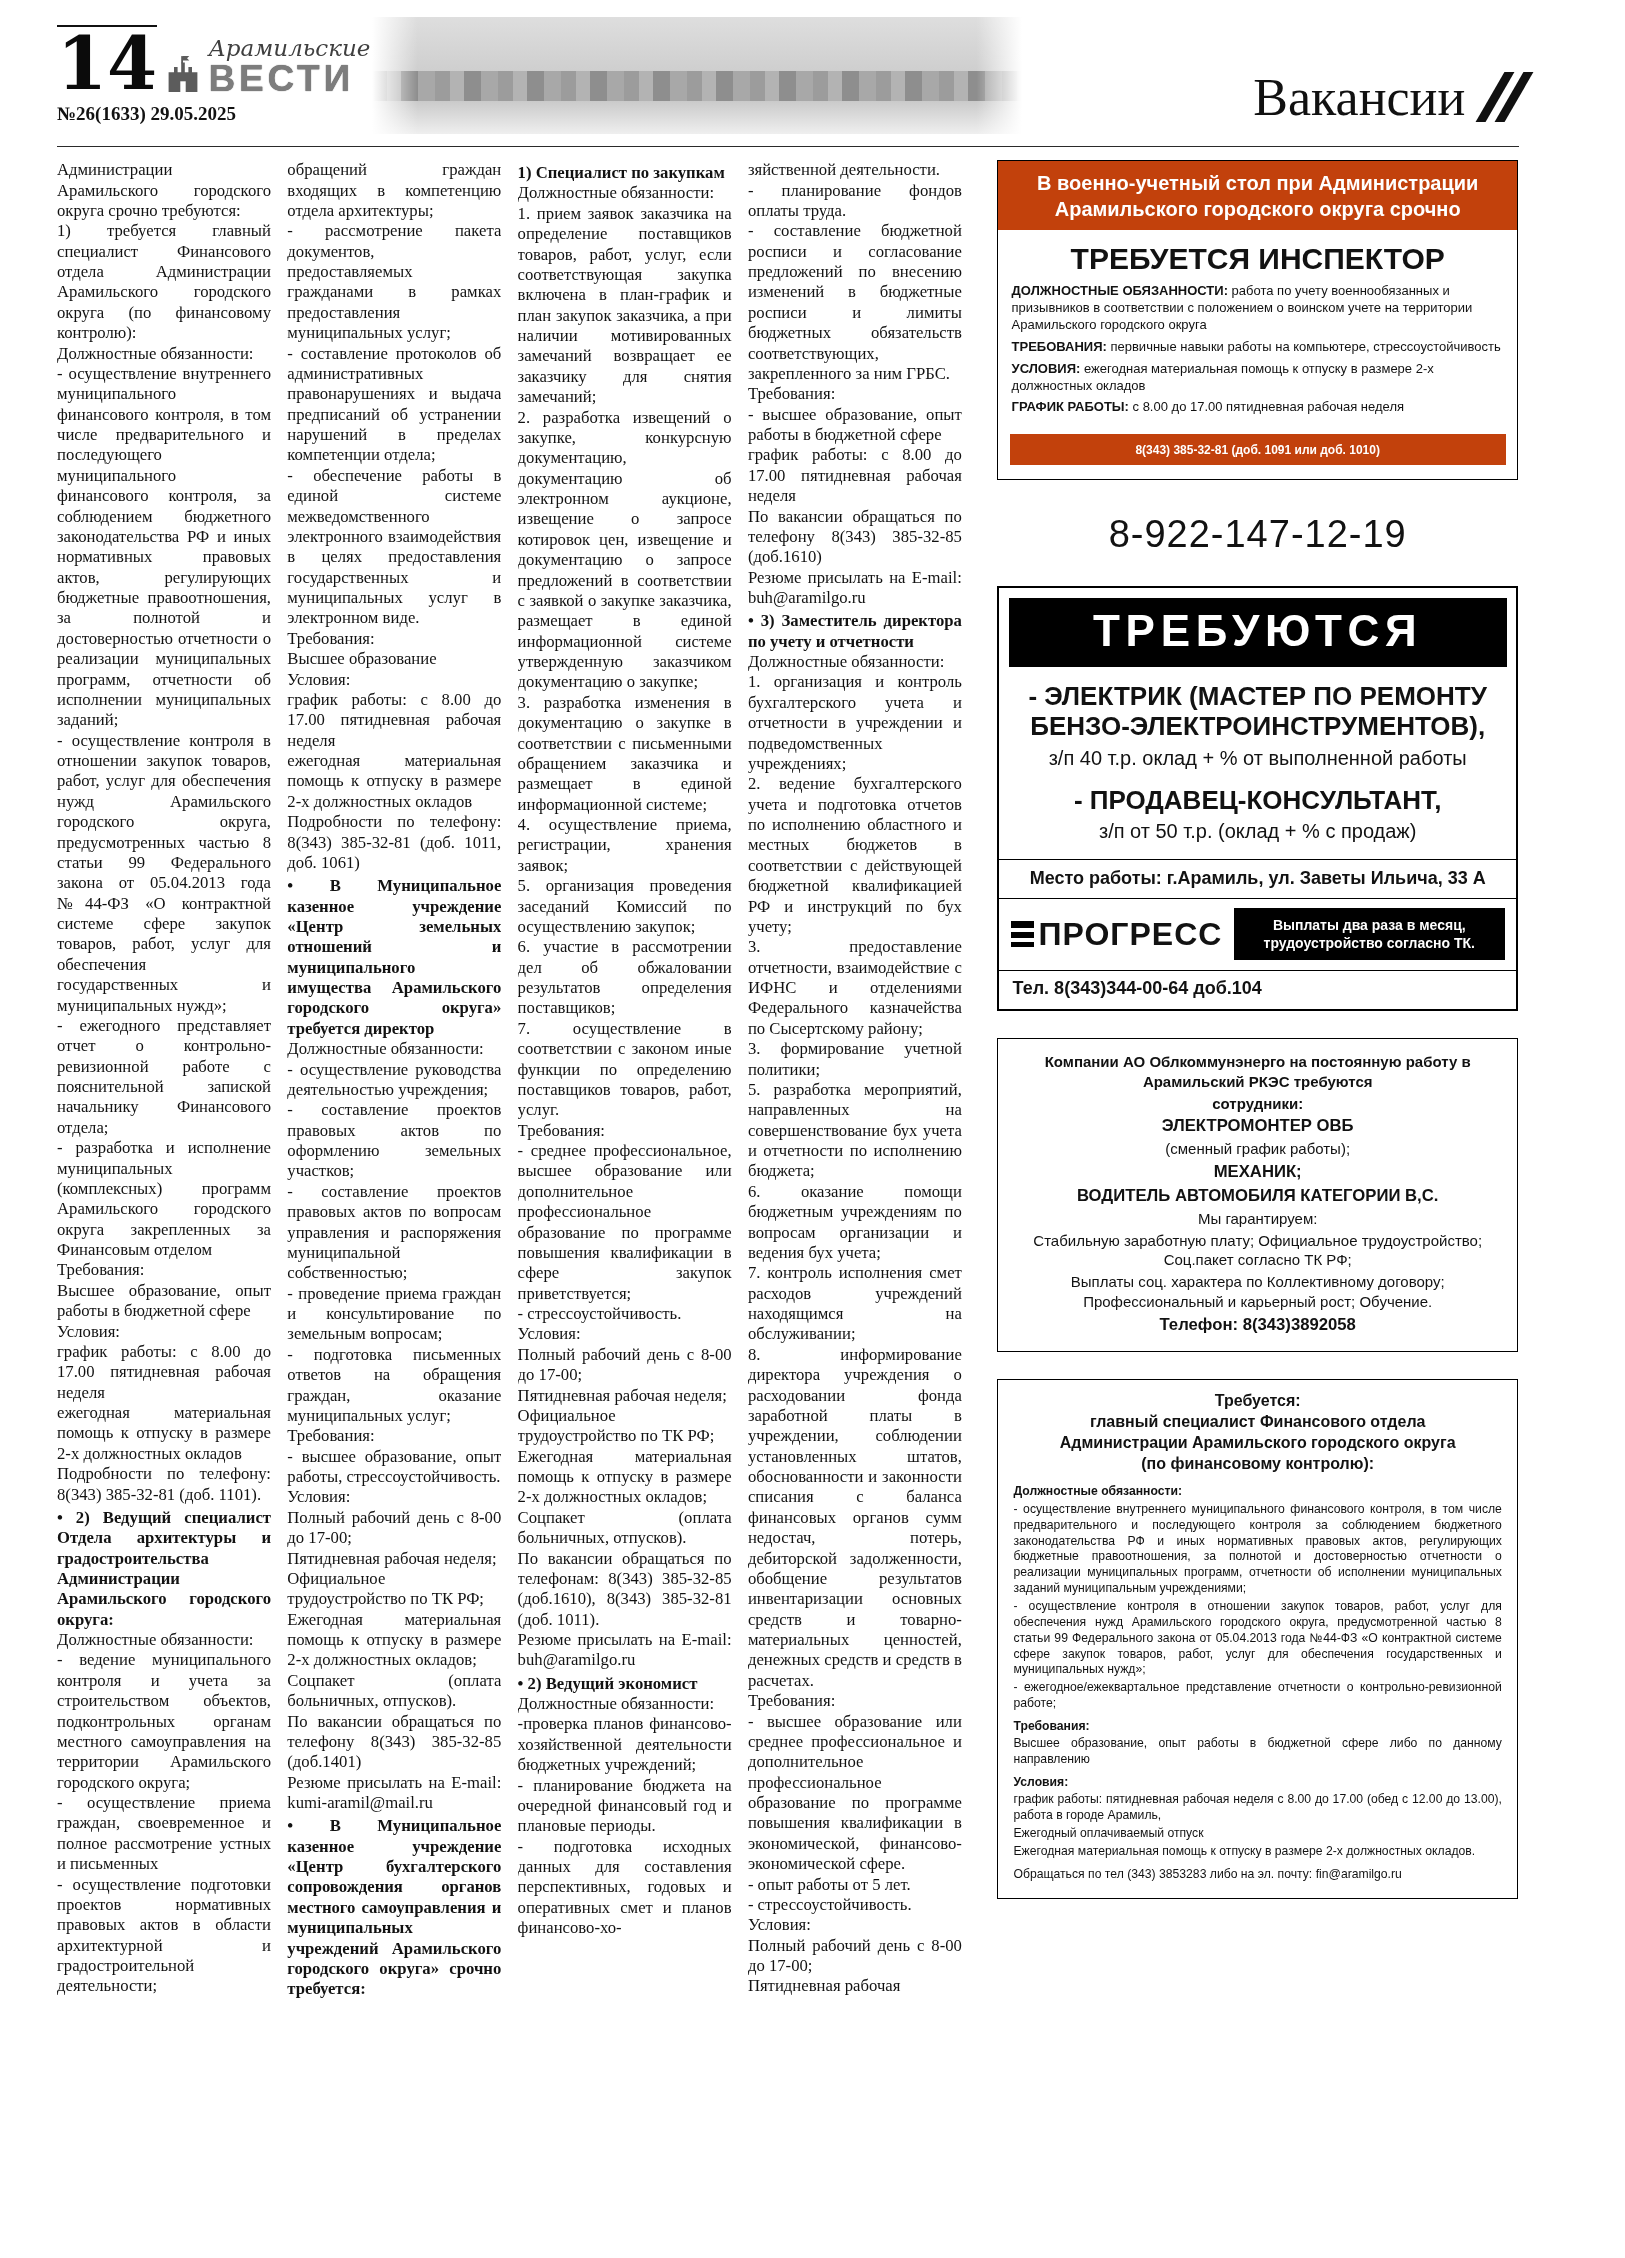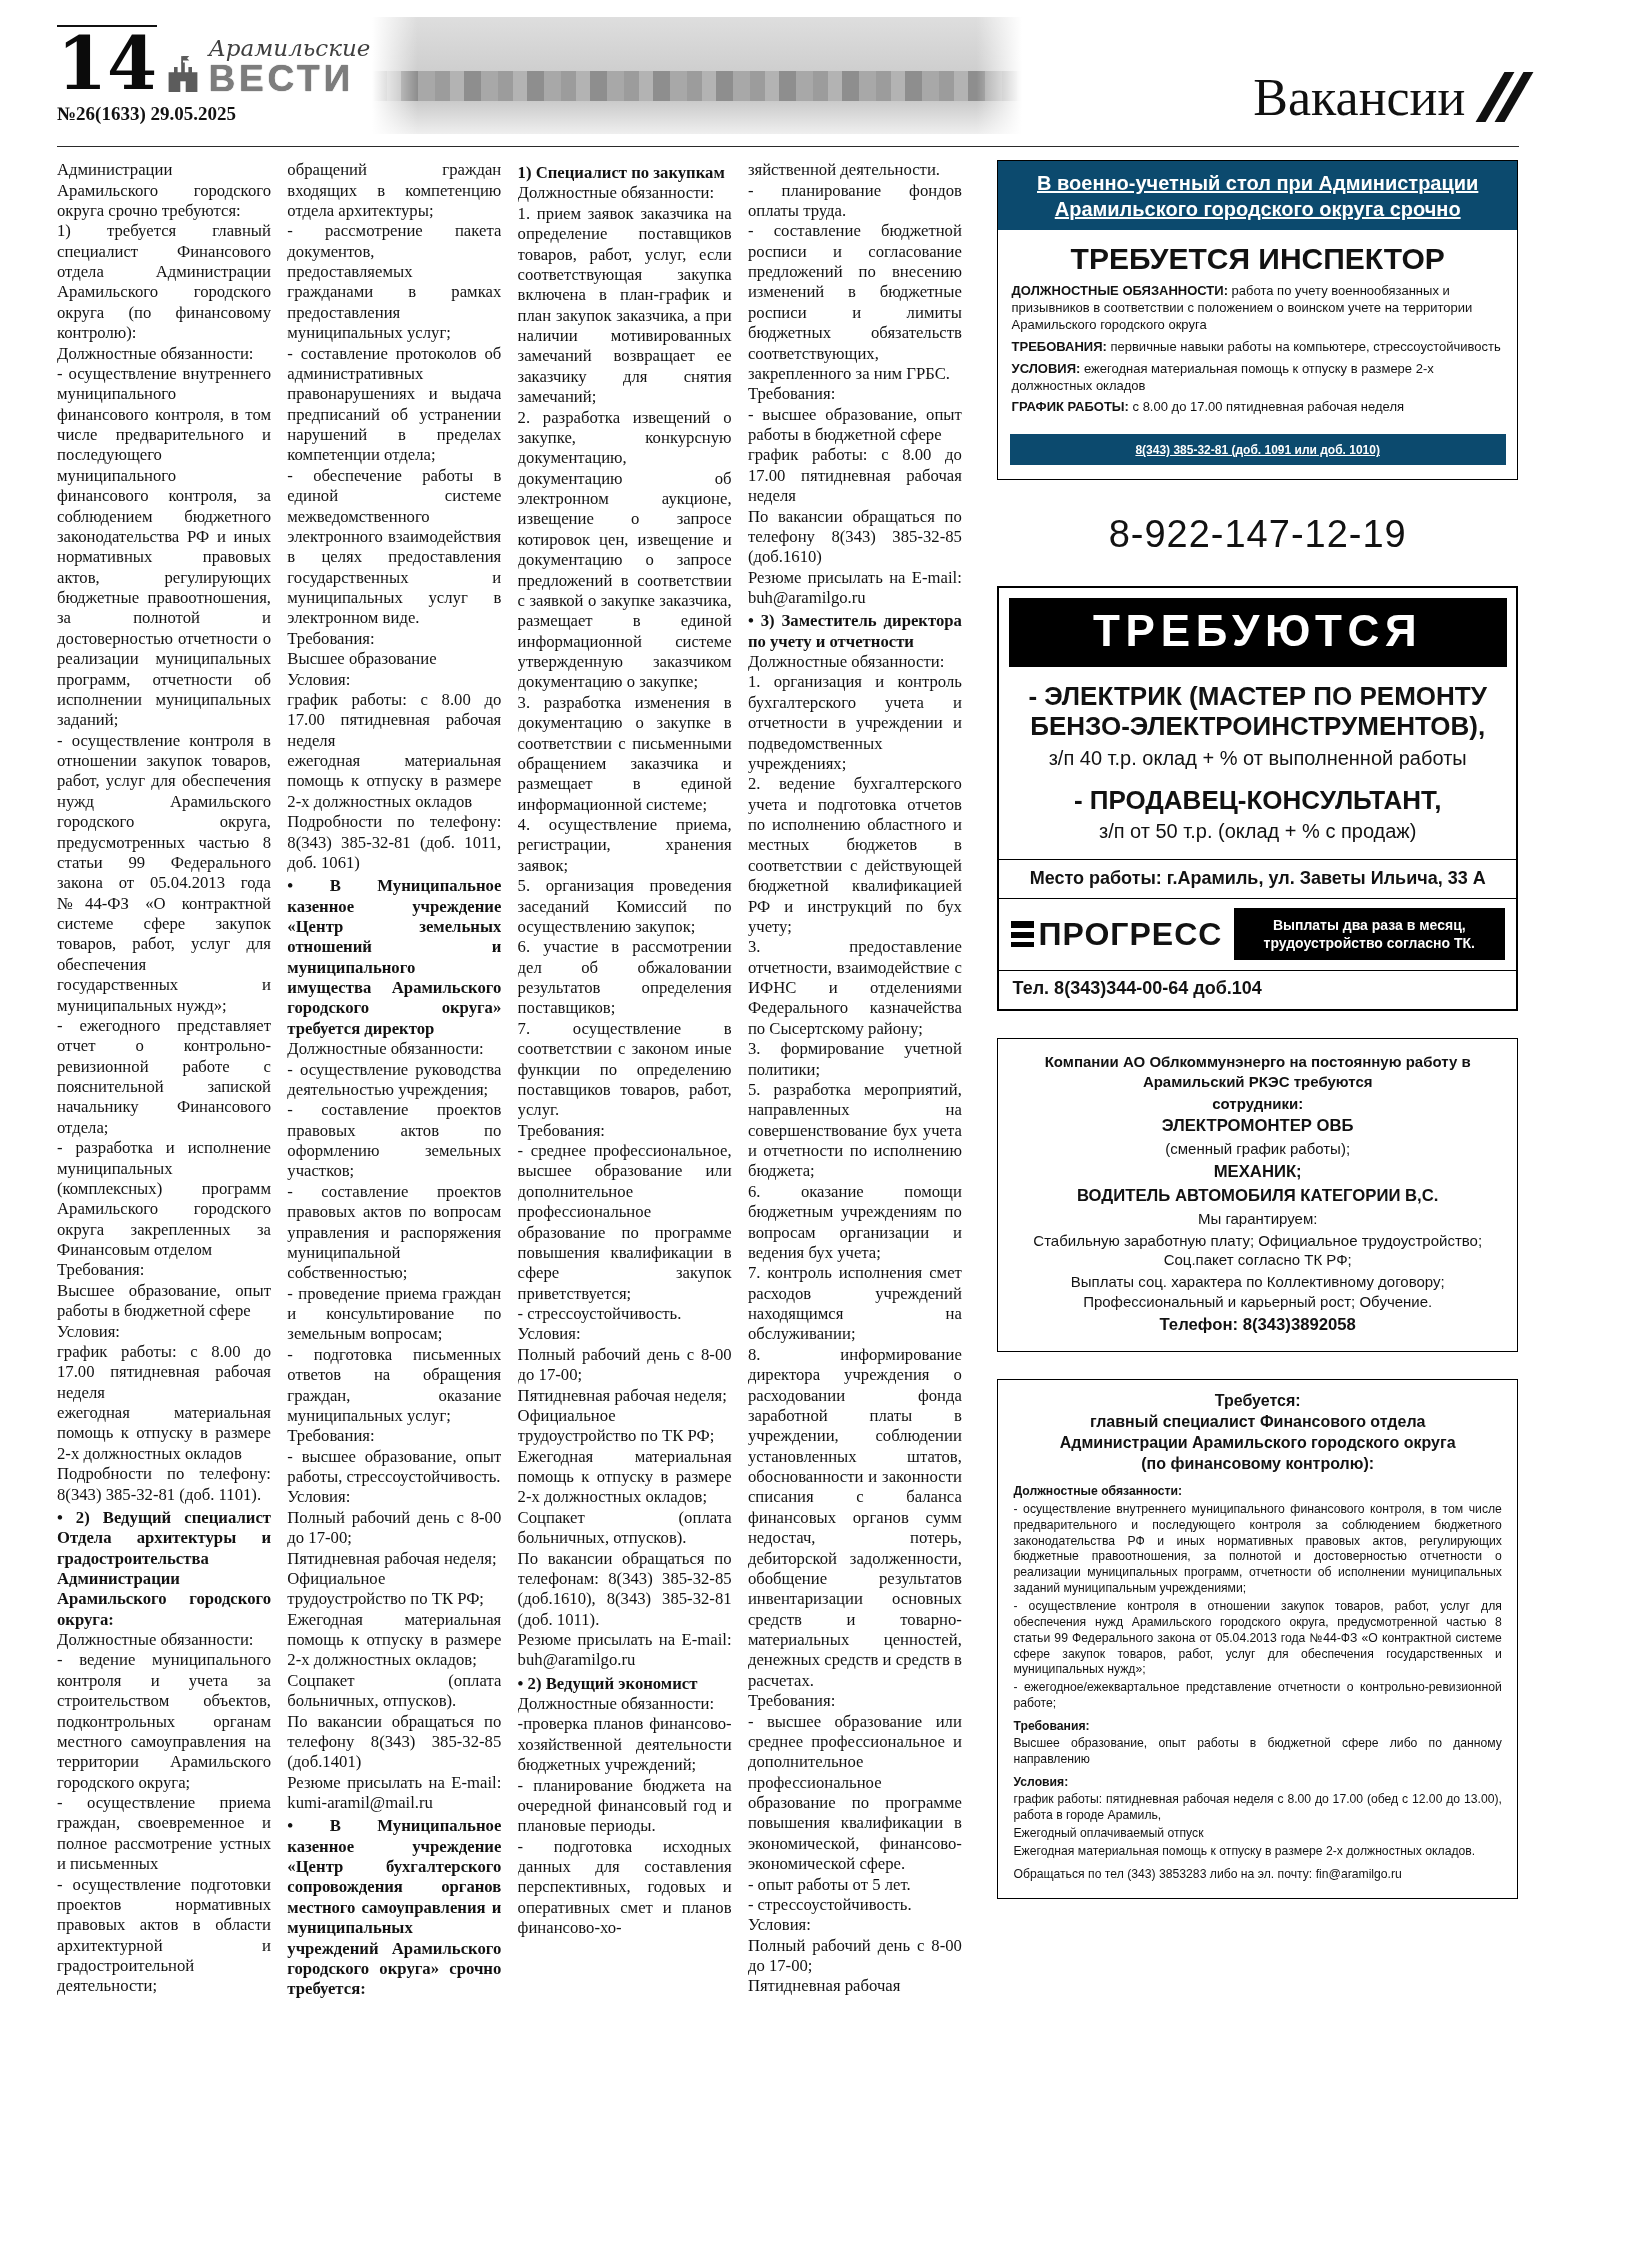--- a/index.html
+++ b/index.html
@@ -34,21 +34,21 @@
   .bodygrid { display:flex; margin-top:13.4px; height:2055px; overflow:hidden; }
   .text-col { width:214px; margin-right:16.3px; text-align:justify; font-size:16.7px; line-height:1.22; overflow:hidden; hyphens:auto; }
   .text-col .para { margin:0; }
   .text-col .para.b { font-weight:bold; margin-top:2.9px; }
 
   
   .ads-col { width:521px; margin-left:19px; display:flex; flex-direction:column; gap:27px; font-family:"Liberation Sans", sans-serif; }
   .ad { background:#fff; }
 
   .ad-inspector { border:1px solid #000; }
-  .inv { background:#0c4a6e; color:#fff;text-decoration:underline; }
+  .inv { background:#c2410c; color:#fff; }
   .insp-header { font-weight:bold; font-size:20px; text-align:center; padding:8.6px 13.4px; line-height:1.3; }
   .insp-title { font-size:30px; font-weight:bold; text-align:center; padding:11.5px 7.6px 7.6px; }
   .insp-details { font-size:13px; line-height:1.3; padding:0 13.4px 9.6px; }
   .insp-details .para { margin-bottom:4.8px; }
   .insp-details b { font-weight:bold; }
   .insp-phone { font-weight:bold; font-size:12px; text-align:center; padding:8.6px 7.6px; margin:3.8px 11.5px 13.4px; }
 
   .ad-buy { text-align:center; padding:3.8px 1.9px; }
   .buy-text { font-weight:bold; font-size:24px; line-height:1.25; }
   .buy-phone { font-weight:normal; font-size:38px; letter-spacing:1px; margin-top:2px; }

